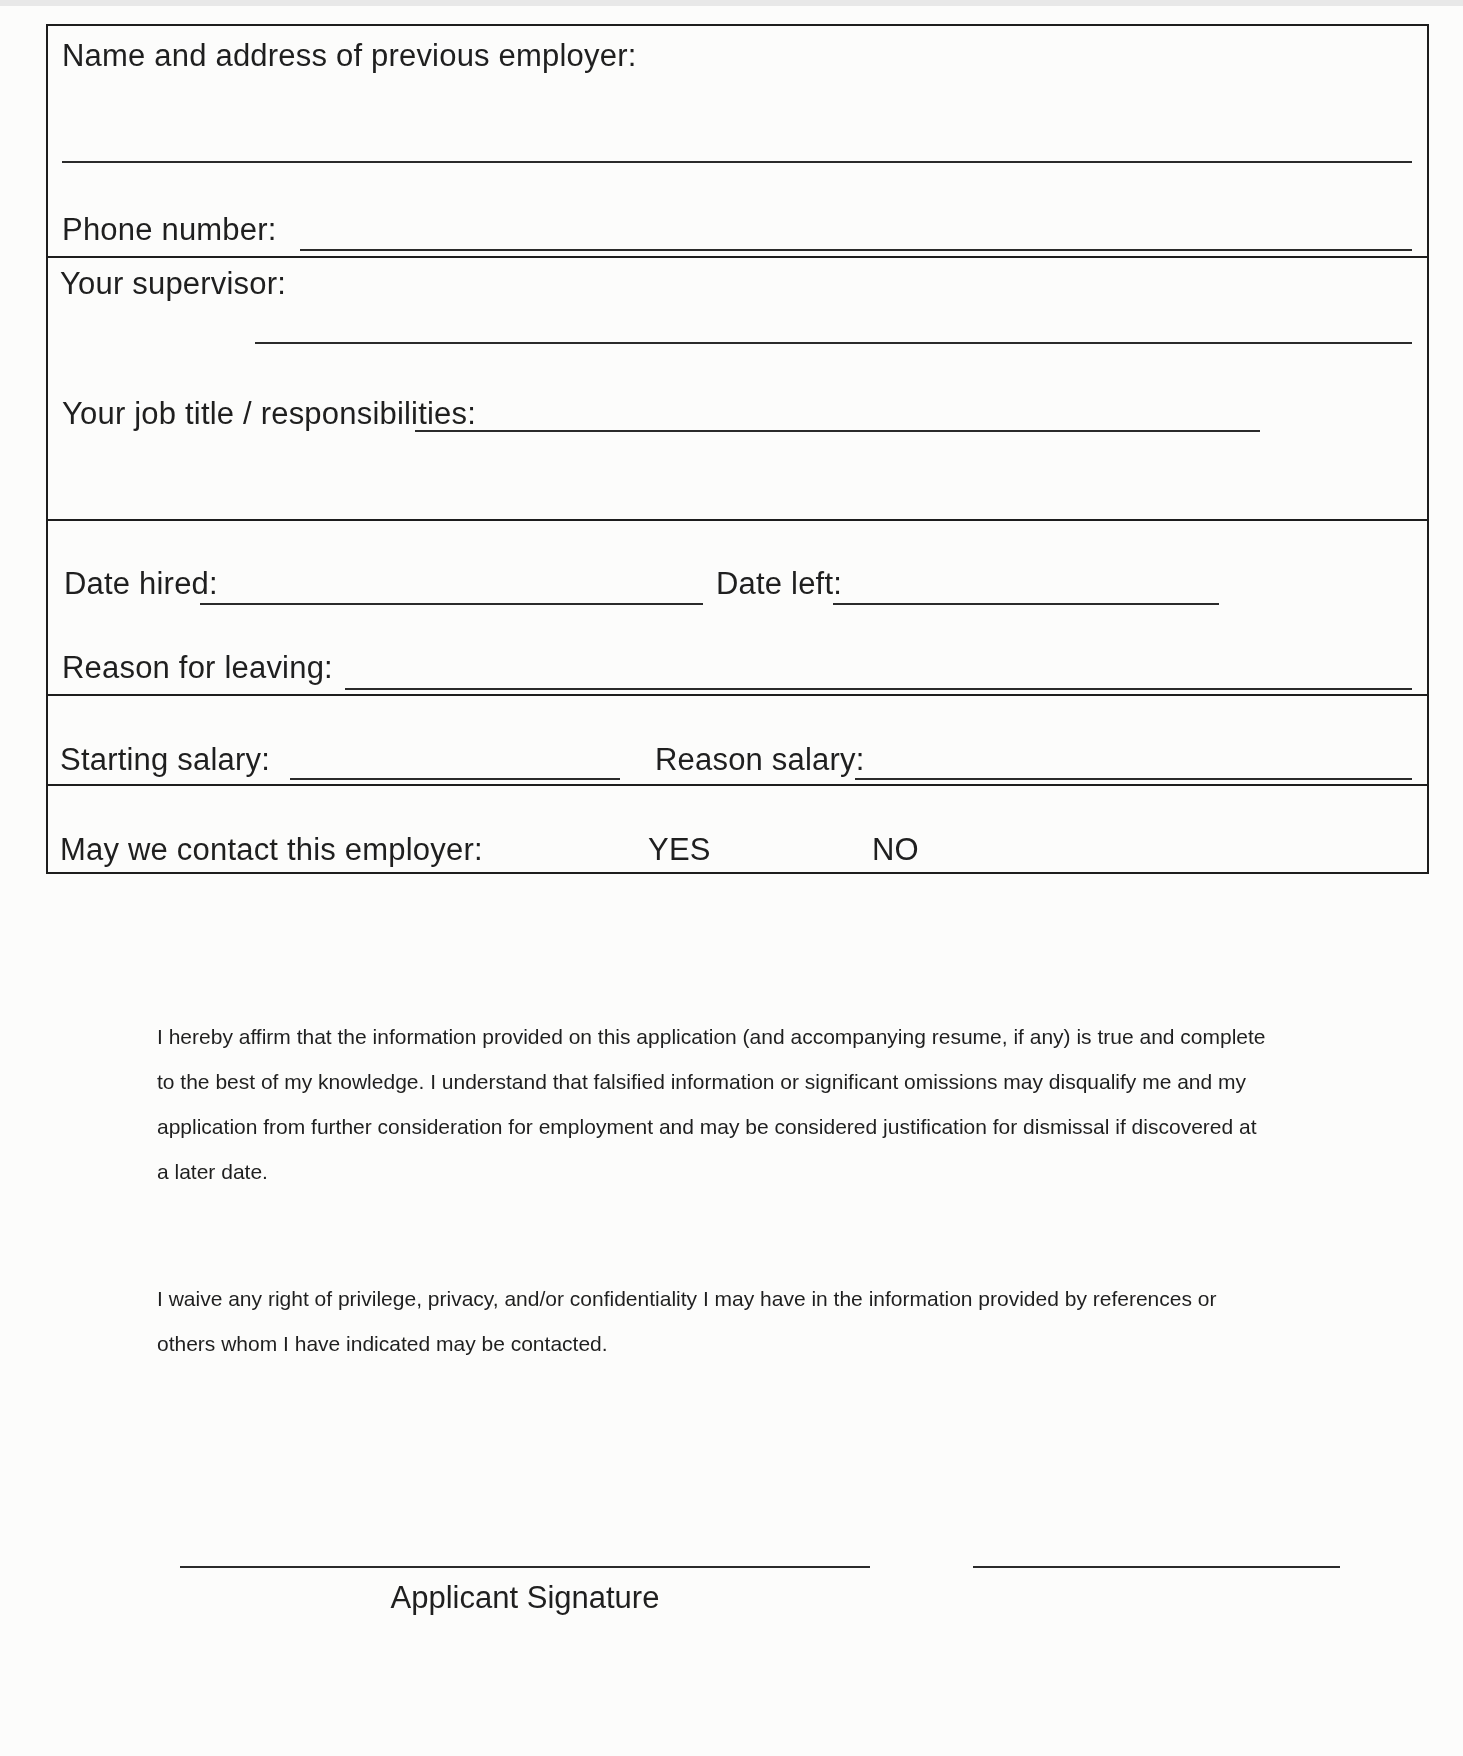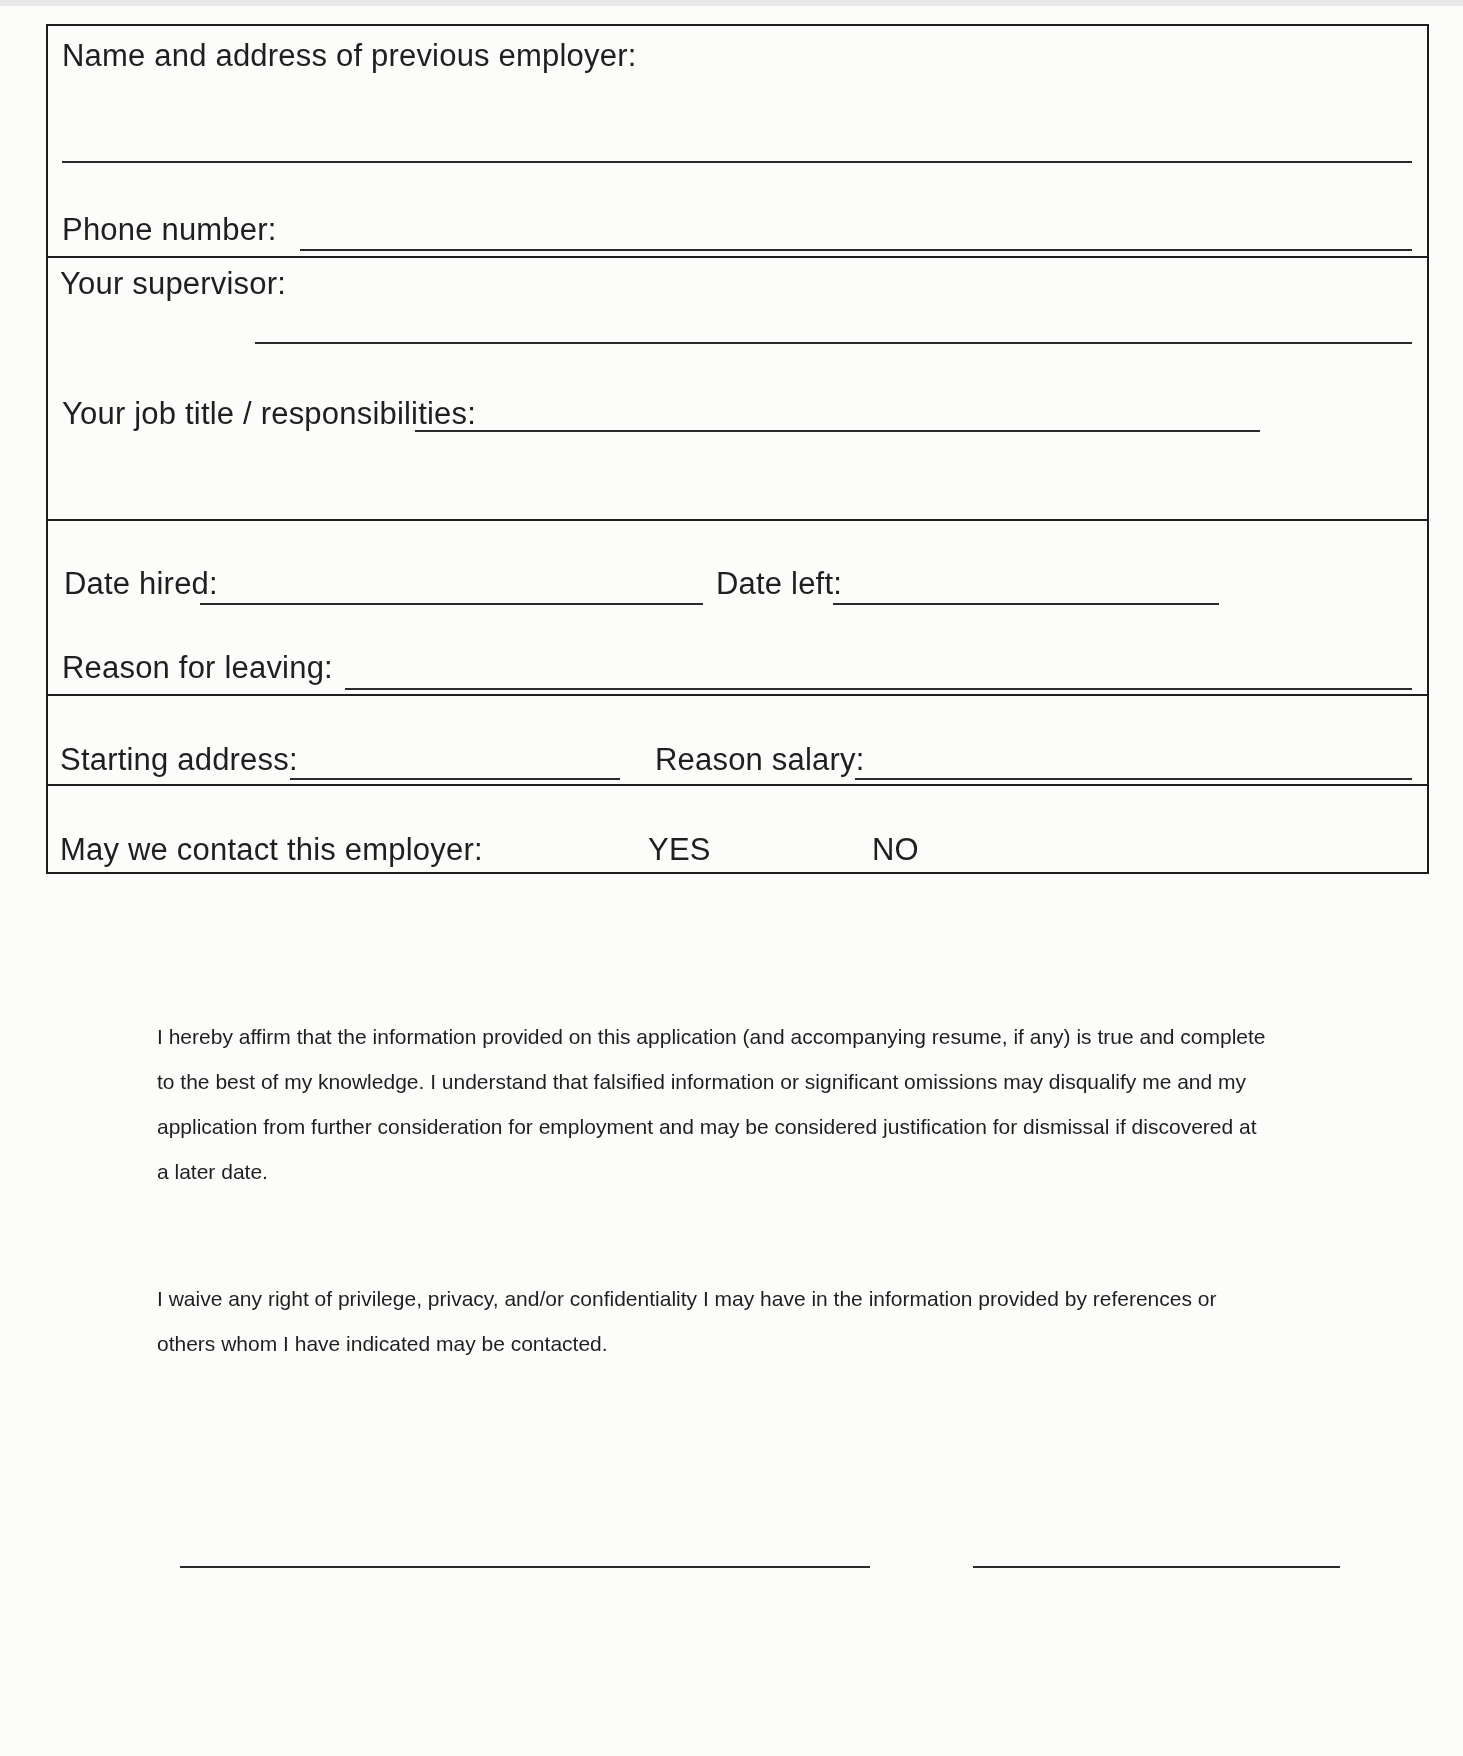--- a/index.html
+++ b/index.html
@@ -47,31 +47,32 @@
   <div class="lbl" style="left:62px; top:390px;text-align:center;">Your job title / responsibilities:</div>
   <div class="fill" style="left:415px; top:424px; width:845px;"></div>
 
   <div class="lbl" style="left:64px; top:560px;">Date hired:</div>
   <div class="fill" style="left:200px; top:597px; width:503px;"></div>
   <div class="lbl" style="left:716px; top:560px;">Date left:</div>
   <div class="fill" style="left:833px; top:597px; width:386px;"></div>
   <div class="lbl" style="left:62px; top:644px;">Reason for leaving:</div>
   <div class="fill" style="left:345px; top:682px; width:1067px;"></div>
 
-  <div class="lbl" style="left:60px; top:736px;">Starting address:</div>
+  <div class="lbl" style="left:60px; top:736px;">Starting salary:</div>
   <div class="fill" style="left:290px; top:772px; width:330px;"></div>
   <div class="lbl" style="left:655px; top:736px;">Reason salary:</div>
   <div class="fill" style="left:855px; top:772px; width:557px;"></div>
 
   <div class="lbl" style="left:60px; top:826px;">May we contact this employer:</div>
   <div class="lbl" style="left:648px; top:826px;">YES</div>
   <div class="lbl" style="left:872px; top:826px;">NO</div>
 
 
   <div class="para" style="top:1008px;">I hereby affirm that the information provided on this application (and accompanying resume, if any) is true and complete to the best of my knowledge. I understand that falsified information or significant omissions may disqualify me and my application from further consideration for employment and may be considered justification for dismissal if discovered at a later date.</div>
 
   <div class="para" style="top:1270px;">I waive any right of privilege, privacy, and/or confidentiality I may have in the information provided by references or others whom I have indicated may be contacted.</div>
 
   <div class="fill" style="left:180px; top:1560px; width:690px;"></div>
+  <div class="sig-label" style="left:180px; top:1574px; width:690px;">Applicant Signature</div>
 
   <div class="fill" style="left:973px; top:1560px; width:367px;"></div>
 
 </div>
 
 </body></html>

